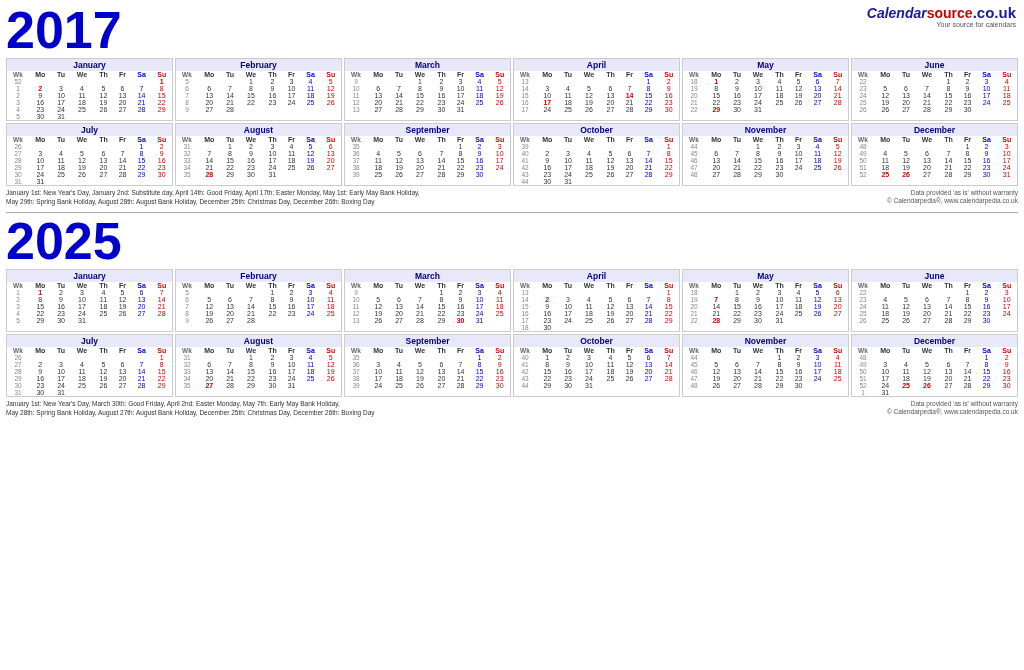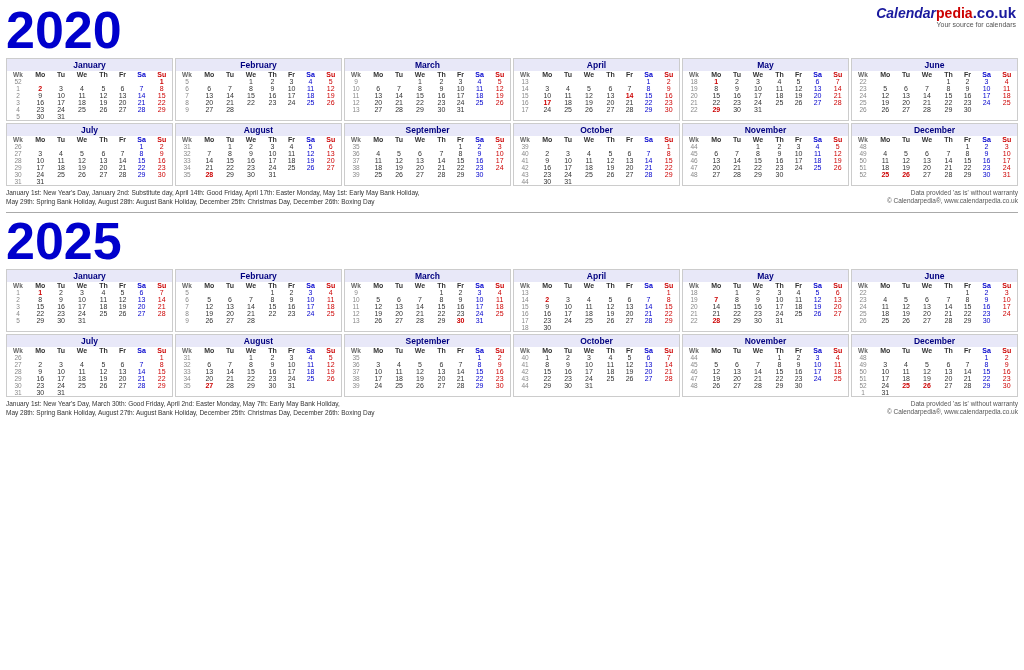--- a/index.html
+++ b/index.html
@@ -106,27 +106,27 @@
       margin: 2px 0;
     }
   </style>
 </head>
 <body>
 
 <div class="page">
 
   <div class="logo-area">
     <div class="logo-text">
-      <span class="calendar">Calendar</span><span class="pedia">pedia</span><span class="co">.co.uk</span>
+      <span class="calendar">Calendar</span><span class="pedia">source</span><span class="co">.co.uk</span>
     </div>
     <div style="font-size:7px;color:#555;">Your source for calendars</div>
   </div>
 
   <div class="year-section">
-    <div class="year-heading">2020</div>
+    <div class="year-heading">2017</div>
 
     <div class="calendar-grid">
 
       <div class="month-block">
         <div class="month-title">January</div>
         <table class="cal-table">
             <thead>
               <tr>
           <th class="wk">Wk</th>
                 <th>Mo</th>

